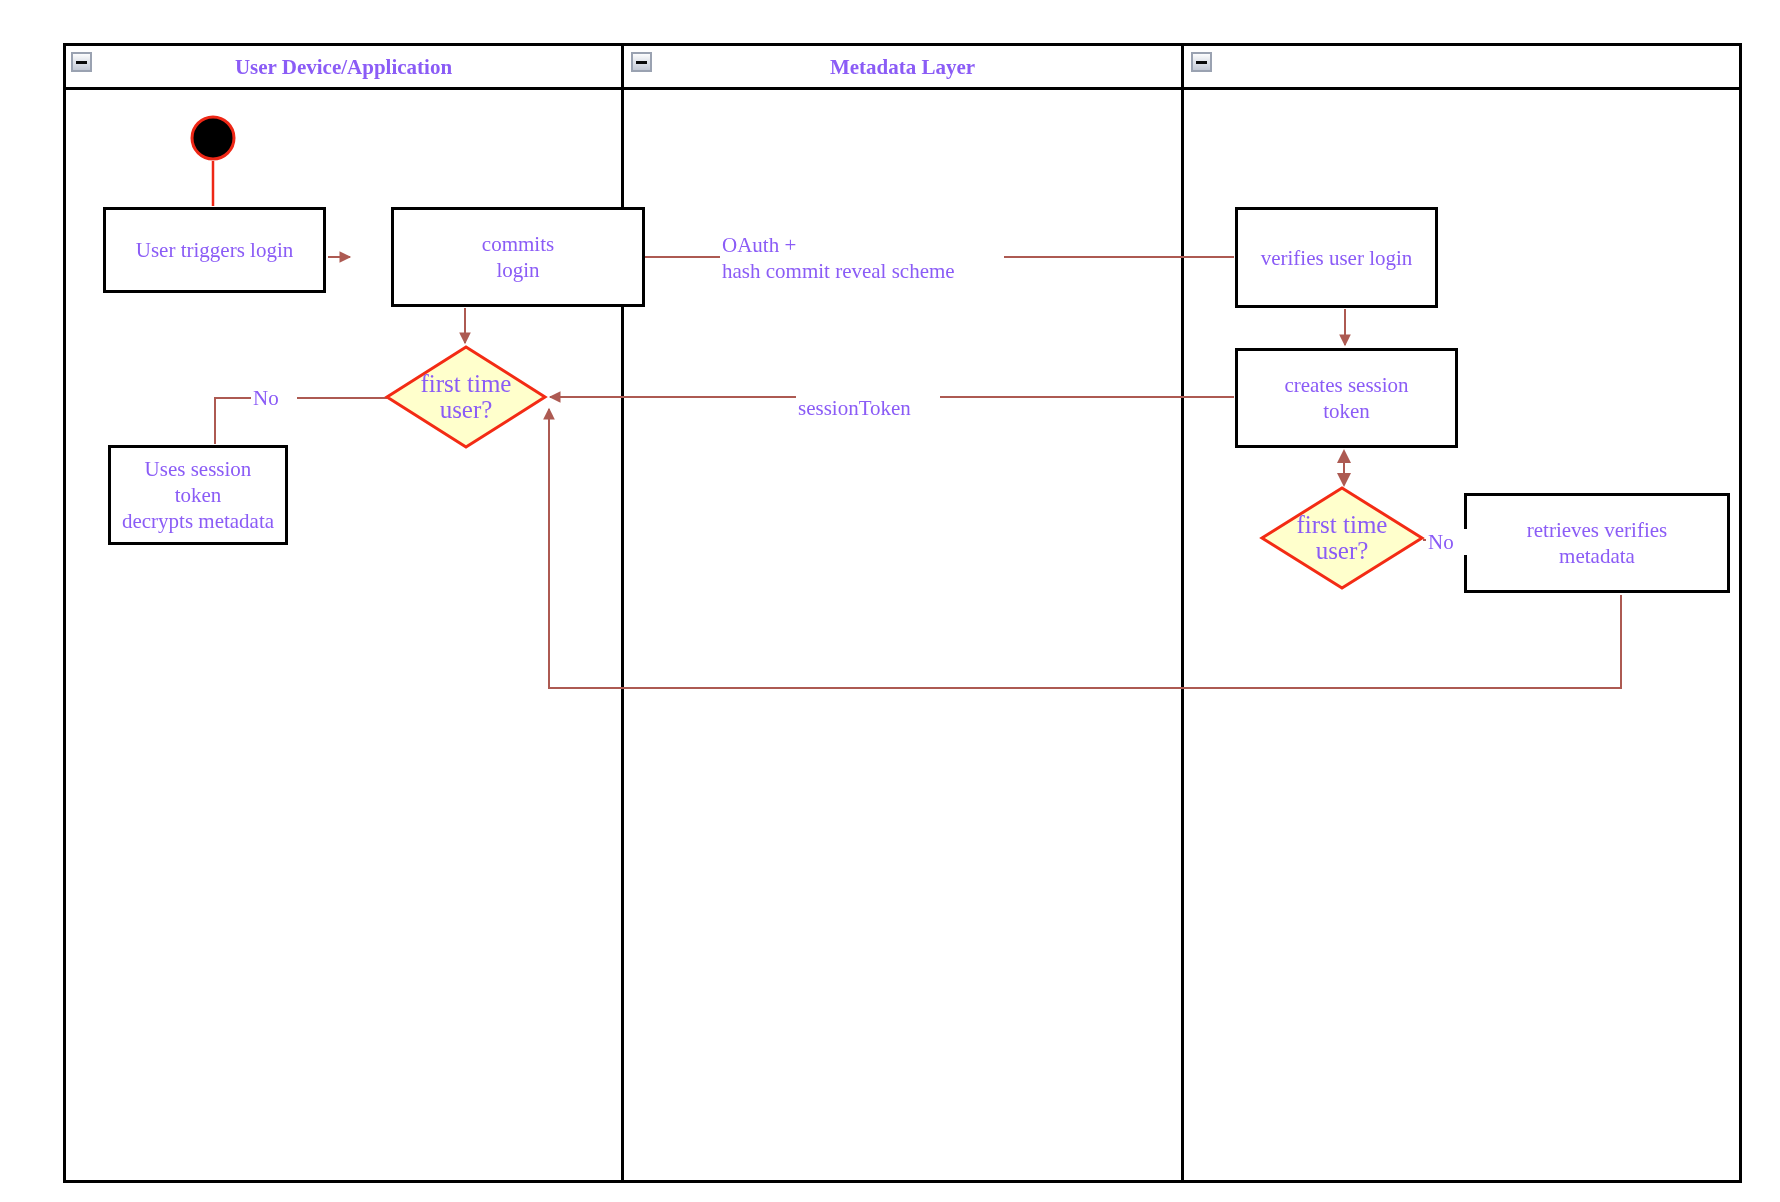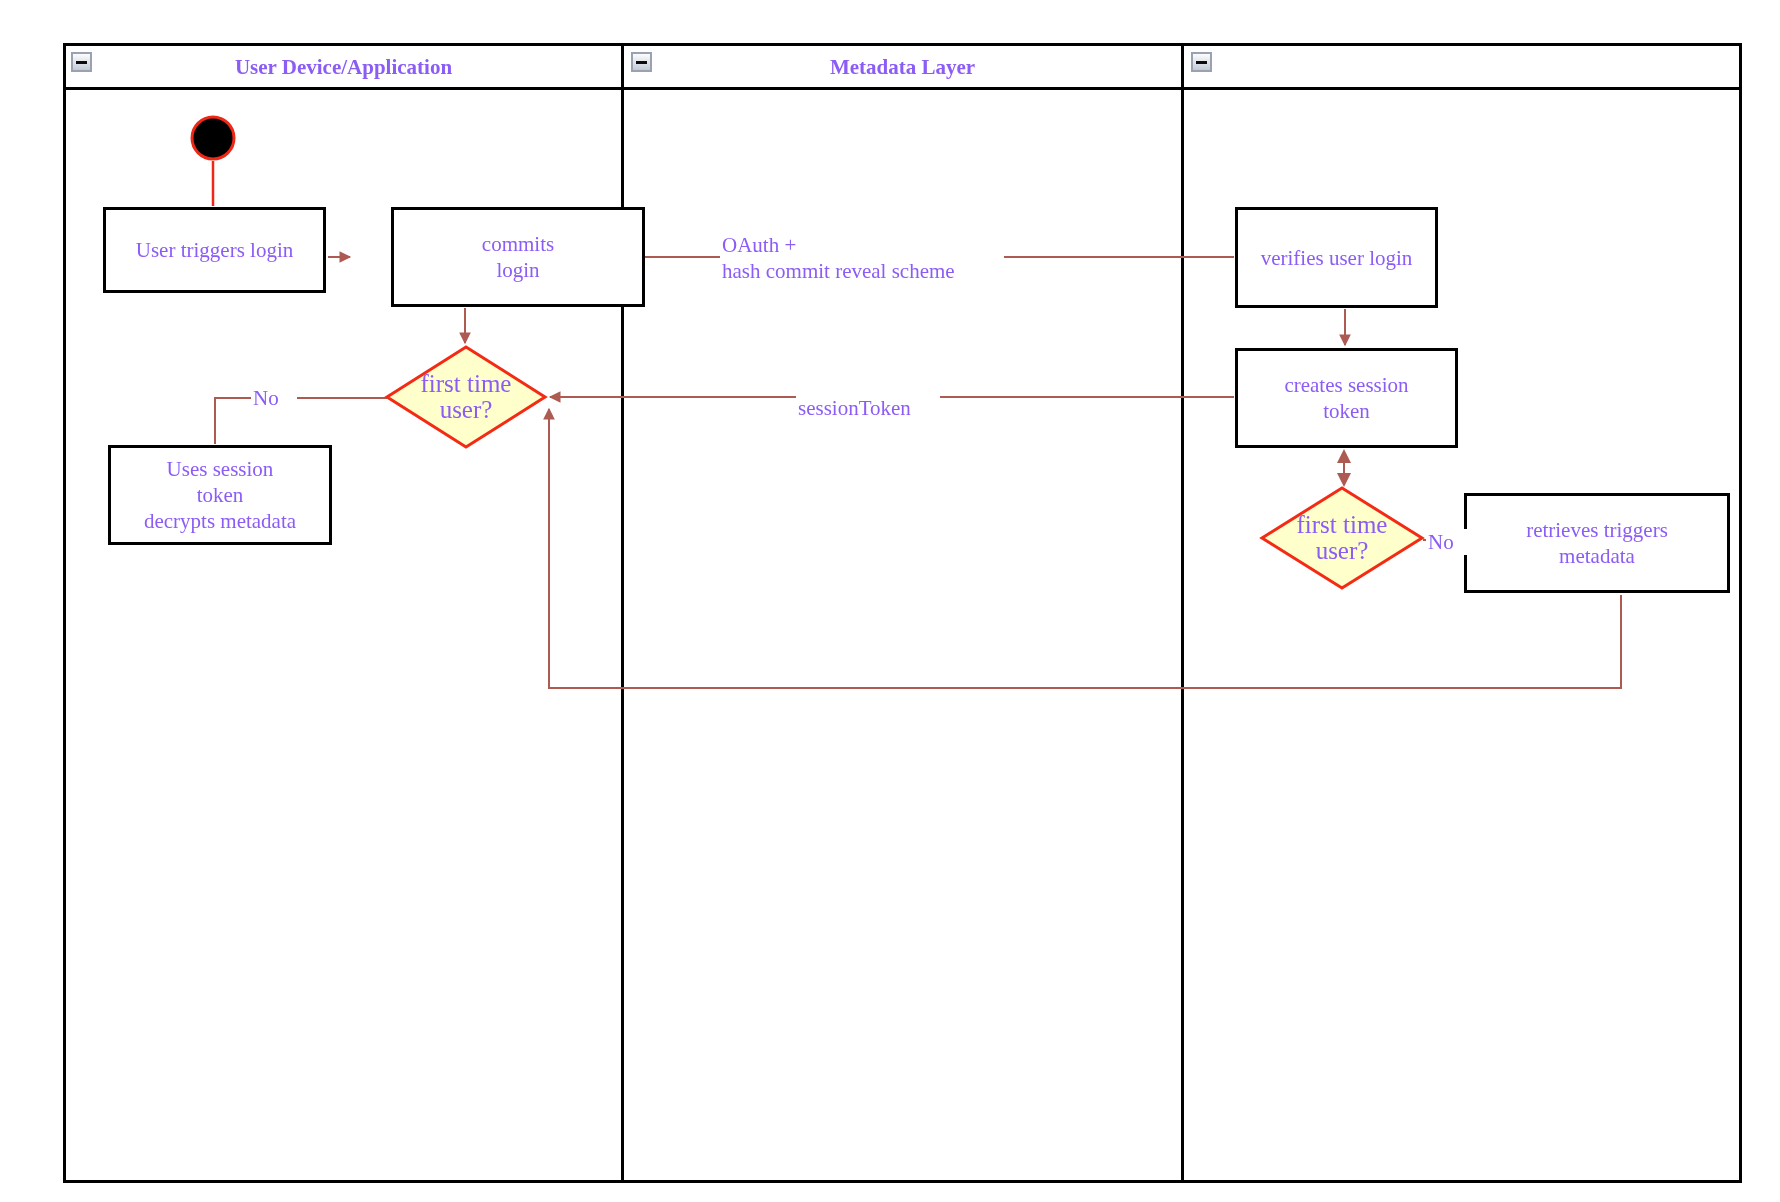--- a/index.html
+++ b/index.html
@@ -102,27 +102,27 @@
 
     <polyline points="1621,595 1621,688 549,688 549,409" fill="none" stroke="var(--connector,#ad5a52)" stroke-width="2" marker-end="url(#arr)"></polyline>
 
     <polygon points="466,347 545,397 466,447 387,397" fill="var(--decision-fill,#ffffcc)" stroke="var(--decision-border,#f32b14)" stroke-width="3"></polygon>
     <polygon points="1342,488 1422,538 1342,588 1262,538" fill="var(--decision-fill,#ffffcc)" stroke="var(--decision-border,#f32b14)" stroke-width="3"></polygon>
   </svg>
 
   <div class="abs node" style="left:103px;top:207px;width:223px;height:86px;">User triggers login</div>
   <div class="abs node" style="left:355px;top:207px;width:254px;height:100px;margin-left:36px;">commits
 login</div>
-  <div class="abs node" style="left:108px;top:445px;width:224px;height:100px;">Uses session
+  <div class="abs node" style="left:108px;top:445px;width:180px;height:100px;">Uses session
 token
 decrypts metadata</div>
   <div class="abs node" style="left:1235px;top:207px;width:203px;height:101px;">verifies user login</div>
   <div class="abs node" style="left:1235px;top:348px;width:223px;height:100px;">creates session
 token</div>
-  <div class="abs node" style="left:1464px;top:493px;width:266px;height:100px;">retrieves triggers
+  <div class="abs node" style="left:1464px;top:493px;width:266px;height:100px;">retrieves verifies
 metadata</div>
 
   <div class="abs diamond-label" style="left:396px;top:371px;width:140px;">first time
 user?</div>
   <div class="abs diamond-label" style="left:1272px;top:512px;width:140px;">first time
 user?</div>
 
   <div class="abs edge-label" style="left:720px;top:232px;width:280px;">OAuth +
 hash commit reveal scheme</div>
   <div class="abs edge-label" style="left:796px;top:395px;width:140px;">sessionToken</div>

